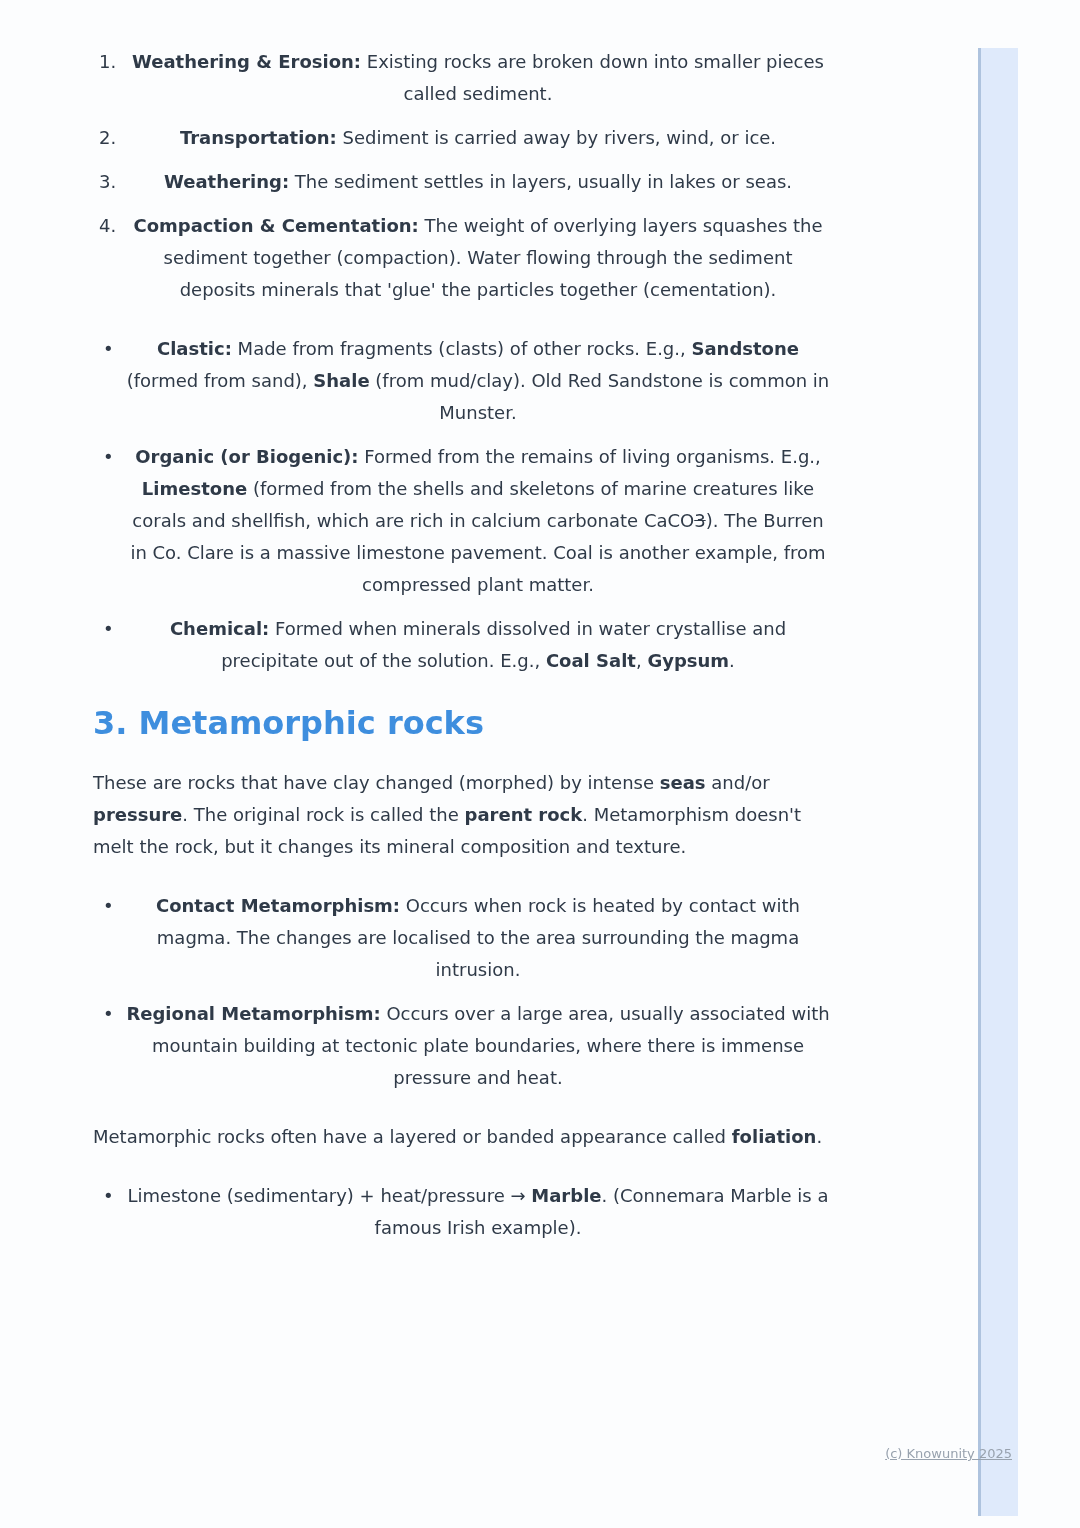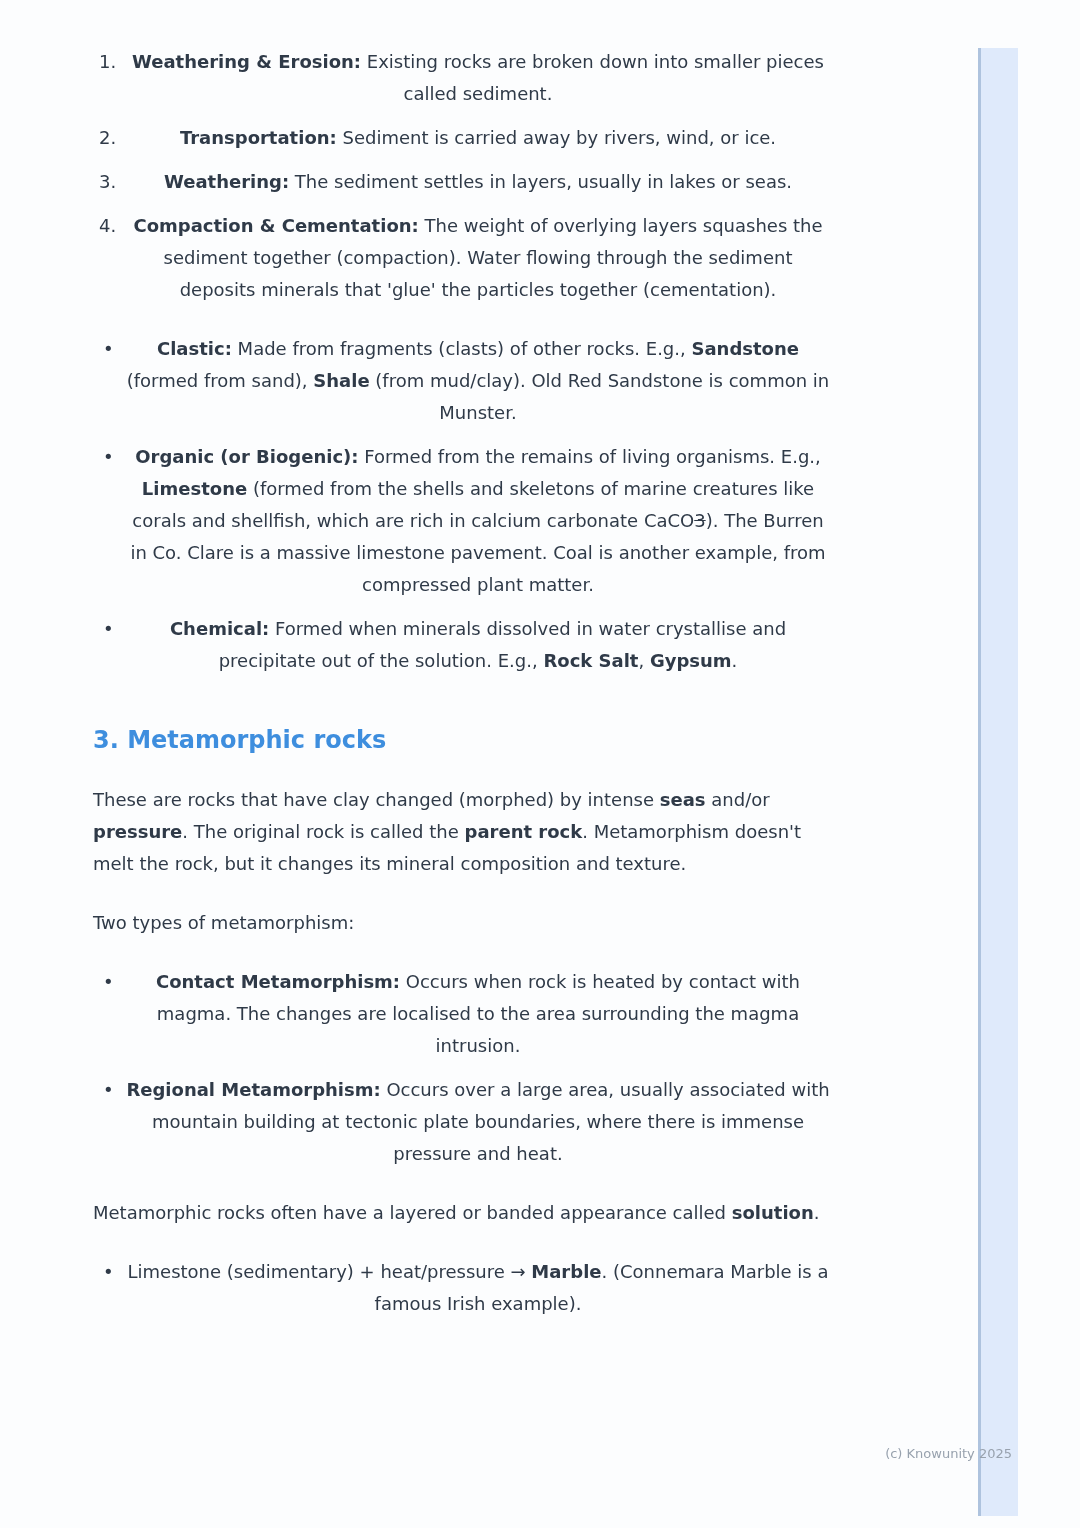--- a/index.html
+++ b/index.html
@@ -32,24 +32,24 @@
   ul.bullets .li { padding-left: 10px; }
   ul.bullets .marker { flex: 0 0 20px; }
   .li-body { flex: 1 1 auto; text-align: center; }
 
   .b  { font-weight: 700; }
   .i  { }
   .st { text-decoration: line-through; }
 
   h2.heading {
     color: #3e8ede;
-    font-size: 24px;
+    font-size: 32px;
     line-height: 34px;
     font-weight: 700;
-    margin-top: 46px;
+    margin-top: 29px;
   }
 
   .justify { text-align: justify; }
 
   .scroll-track {
     position: absolute;
     top: 48px;
     bottom: 12px;
     right: 62px;
     width: 40px;
@@ -59,20 +59,21 @@
 
   .footer {
     position: absolute;
     right: 68px;
     bottom: 66px;
     font-size: 13px;
     line-height: 16px;
     color: #98a2ae;
     z-index: 2;
     white-space: nowrap;
+    text-decoration: underline;
   }
 </style>
 </head>
 <body>
 
 <div class="page">
 
   <main class="content">
 
     <ol class="steps">
@@ -99,42 +100,41 @@
       <li class="li">
         <span class="marker">•</span>
         <span class="li-body"><span class="b">Clastic:</span><span> Made from fragments (clasts) of other rocks. E.g., </span><span class="b">Sandstone</span><span> (formed from sand), </span><span class="b">Shale</span><span> (from mud/clay). Old Red Sandstone is common in Munster.</span></span>
       </li>
       <li class="li">
         <span class="marker">•</span>
         <span class="li-body"><span class="b">Organic (or Biogenic):</span><span> Formed from the remains of living organisms. E.g., </span><span class="b">Limestone</span><span> (formed from the shells and skeletons of marine creatures like corals and shellfish, which are rich in calcium carbonate CaCO</span><span class="st">3</span><span>). The Burren in Co. Clare is a massive limestone pavement. Coal is another example, from compressed plant matter.</span></span>
       </li>
       <li class="li">
         <span class="marker">•</span>
-        <span class="li-body"><span class="b">Chemical:</span><span> Formed when minerals dissolved in water crystallise and precipitate out of the solution. E.g., </span><span class="b">Rock Salt</span><span>, </span><span class="b">Gypsum</span><span>.</span></span>
+        <span class="li-body"><span class="b">Chemical:</span><span> Formed when minerals dissolved in water crystallise and precipitate out of the solution. E.g., </span><span class="b">Coal Salt</span><span>, </span><span class="b">Gypsum</span><span>.</span></span>
       </li>
     </ul>
 
     <h2 class="heading">3. Metamorphic rocks</h2>
 
     <p class="para"><span>These are rocks that have clay changed (</span><span class="i">morphed</span><span>) by intense </span><span class="b">seas</span><span> and/or </span><span class="b">pressure</span><span>. The original rock is called the </span><span class="b">parent rock</span><span>. Metamorphism doesn't melt the rock, but it changes its mineral composition and texture.</span></p>
 
-    <p class="para"><span>Two types of metamorphism:</span></p>
 
     <ul class="bullets">
       <li class="li">
         <span class="marker">•</span>
         <span class="li-body"><span class="b">Contact Metamorphism:</span><span> Occurs when rock is heated by contact with magma. The changes are localised to the area surrounding the magma intrusion.</span></span>
       </li>
       <li class="li">
         <span class="marker">•</span>
         <span class="li-body"><span class="b">Regional Metamorphism:</span><span> Occurs over a large area, usually associated with mountain building at tectonic plate boundaries, where there is immense pressure and heat.</span></span>
       </li>
     </ul>
 
-    <p class="para justify"><span>Metamorphic rocks often have a layered or banded appearance called </span><span class="b">solution</span><span>.</span></p>
+    <p class="para justify"><span>Metamorphic rocks often have a layered or banded appearance called </span><span class="b">foliation</span><span>.</span></p>
 
 
     <ul class="bullets">
       <li class="li">
         <span class="marker">•</span>
         <span class="li-body"><span>Limestone (sedimentary) + heat/pressure → </span><span class="b">Marble</span><span>. (Connemara Marble is a famous Irish example).</span></span>
       </li>
     </ul>
 
   </main>

